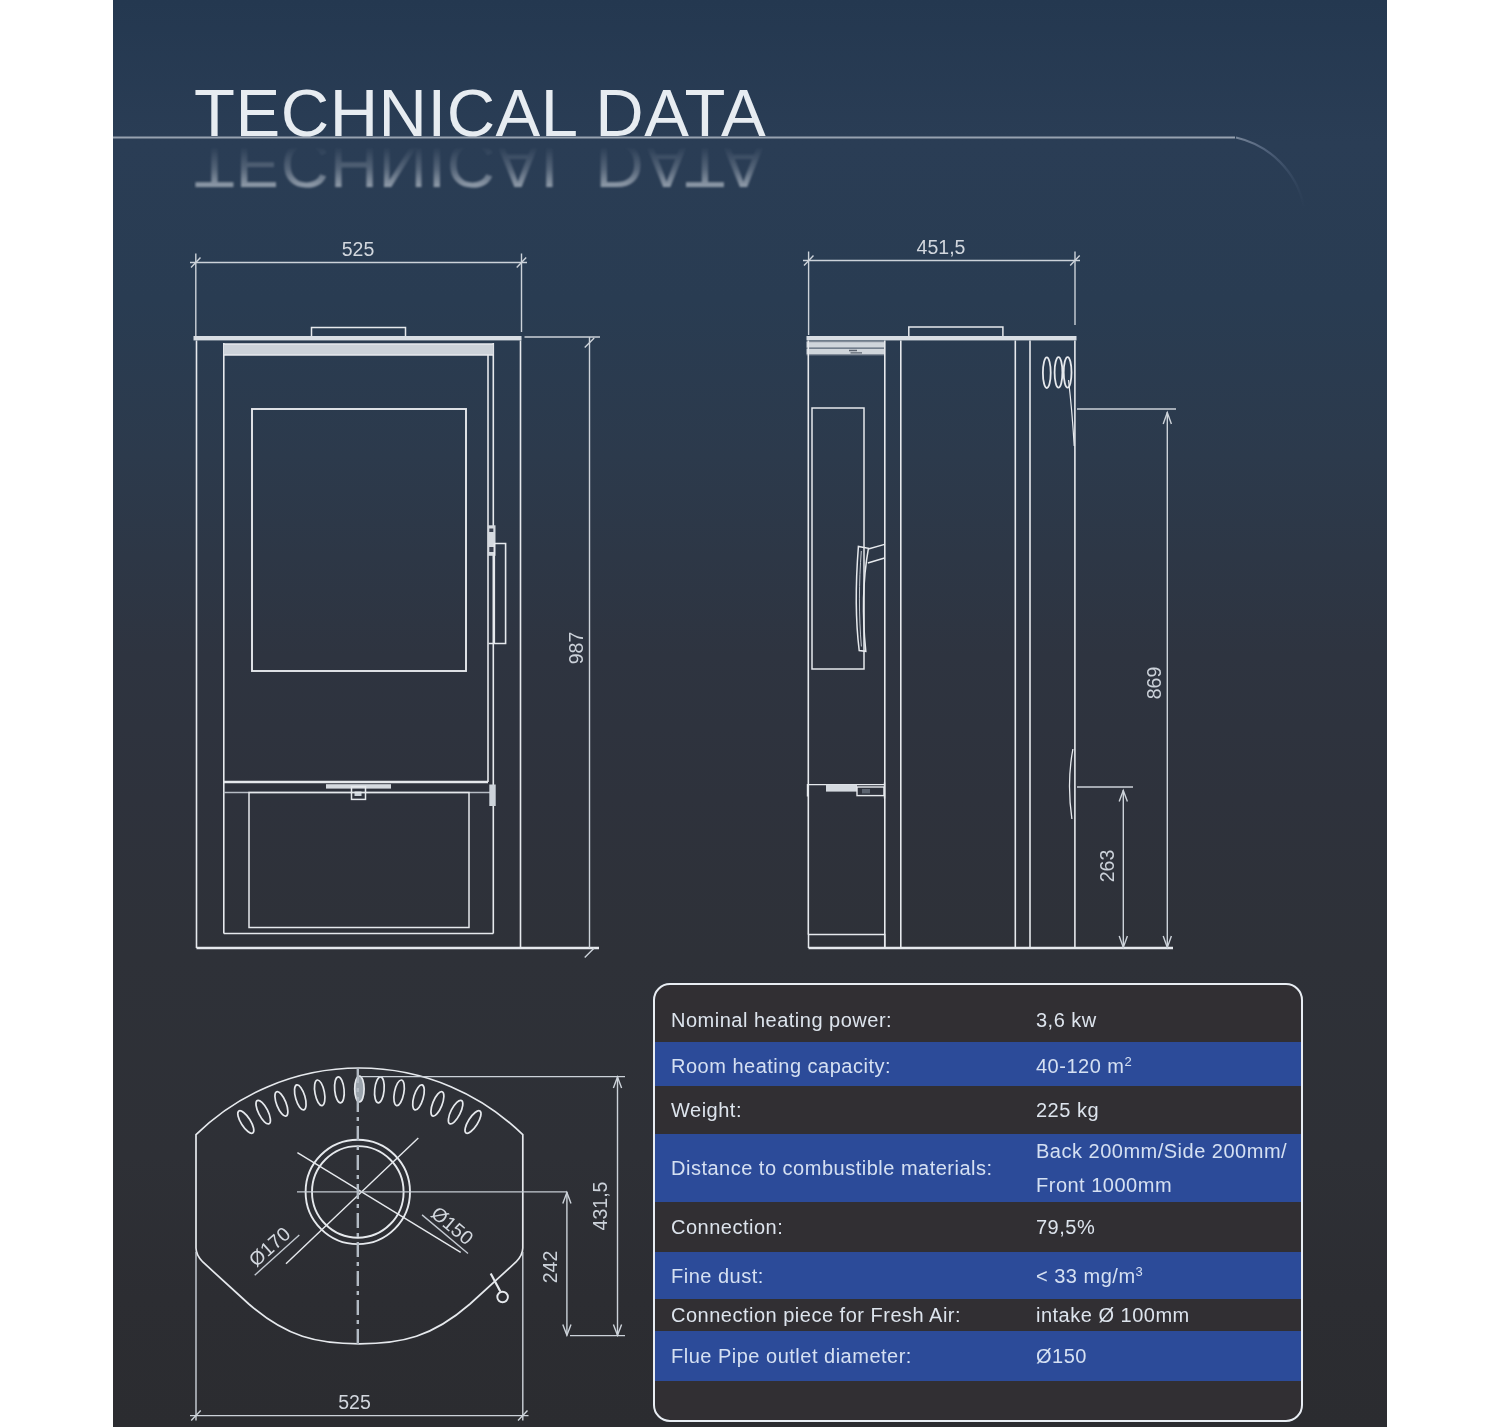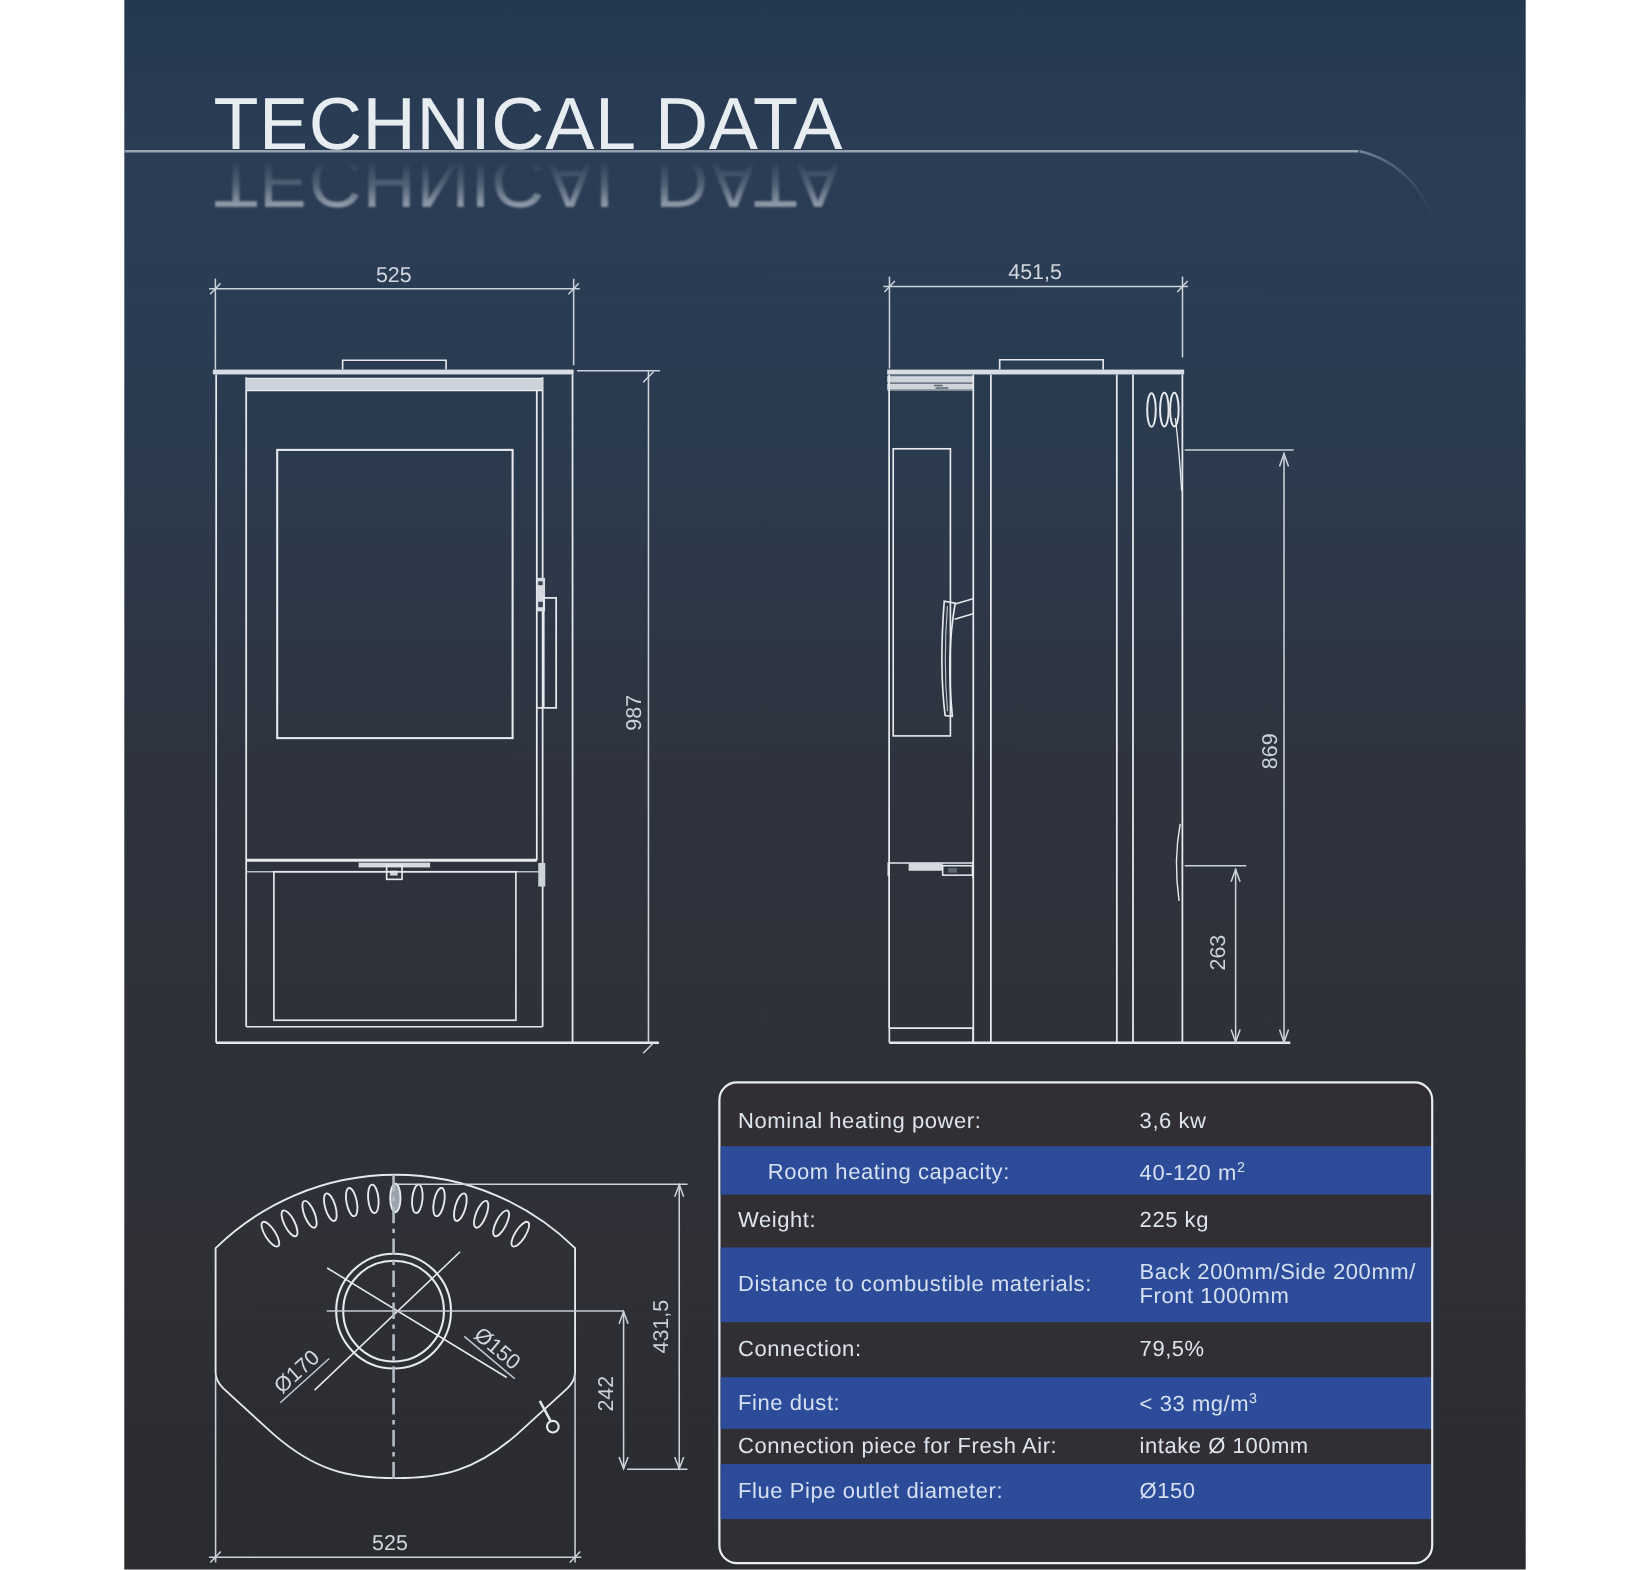--- a/index.html
+++ b/index.html
@@ -15,21 +15,21 @@
   .refl{top:126.5px;transform:scaleY(-1);color:#dfe5ec;filter:blur(0.9px);
         -webkit-mask-image:linear-gradient(to bottom,rgba(0,0,0,0.60) 12%,rgba(0,0,0,0.24) 40%,rgba(0,0,0,0) 72%);
         mask-image:linear-gradient(to bottom,rgba(0,0,0,0.60) 12%,rgba(0,0,0,0.24) 40%,rgba(0,0,0,0) 72%);}
   #tbl{position:absolute;left:540px;top:983px;width:650px;height:439px;
        box-sizing:border-box;border:2px solid #e8edf3;border-radius:17px;
        background:#312f33;overflow:hidden;color:#dde4ed;font-size:20px;letter-spacing:0.5px;}
   .row{position:relative;width:100%;}
   .blue{background:#2c4b99;color:#d5e0f2;}
   .lab{position:absolute;left:16px;top:50%;transform:translateY(-50%);white-space:nowrap;}
   .val{position:absolute;left:381px;top:50%;transform:translateY(-50%);white-space:nowrap;}
-  .val2{position:absolute;left:381px;top:50%;transform:translateY(-50%);line-height:22px;white-space:nowrap;}
+  .val2{position:absolute;left:381px;top:50%;transform:translateY(-50%);line-height:34px;white-space:nowrap;}
   sup{font-size:13px;}
   svg text{font-family:"Liberation Sans",sans-serif;}
 </style>
 </head>
 <body>
 
 <div id="page">
 
   <svg width="1274" height="260" viewBox="113 0 1274 260" style="position:absolute;left:0;top:0" fill="none">
     <defs>
@@ -262,21 +262,21 @@
   </svg>
 
   <div id="tbl">
 
     <div class="row" style="height:57px;text-decoration:underline;">
       <span class="lab" style="top:calc(50% + 6px);">Nominal heating power:</span>
         <span class="val" style="top:calc(50% + 6px);">3,6 kw</span>
     </div>
 
     <div class="row blue" style="height:44px;">
-      <span class="lab" style="top:calc(50% + 2px);margin-left:27px;">Room heating capacity:</span>
+      <span class="lab" style="top:calc(50% + 2px);">Room heating capacity:</span>
         <span class="val" style="top:calc(50% + 2px);text-align:right;">40-120 m<sup>2</sup></span>
     </div>
 
     <div class="row" style="height:48px;">
       <span class="lab">Weight:</span>
         <span class="val">225 kg</span>
     </div>
 
     <div class="row blue" style="height:68px;">
       <span class="lab">Distance to combustible materials:</span>

